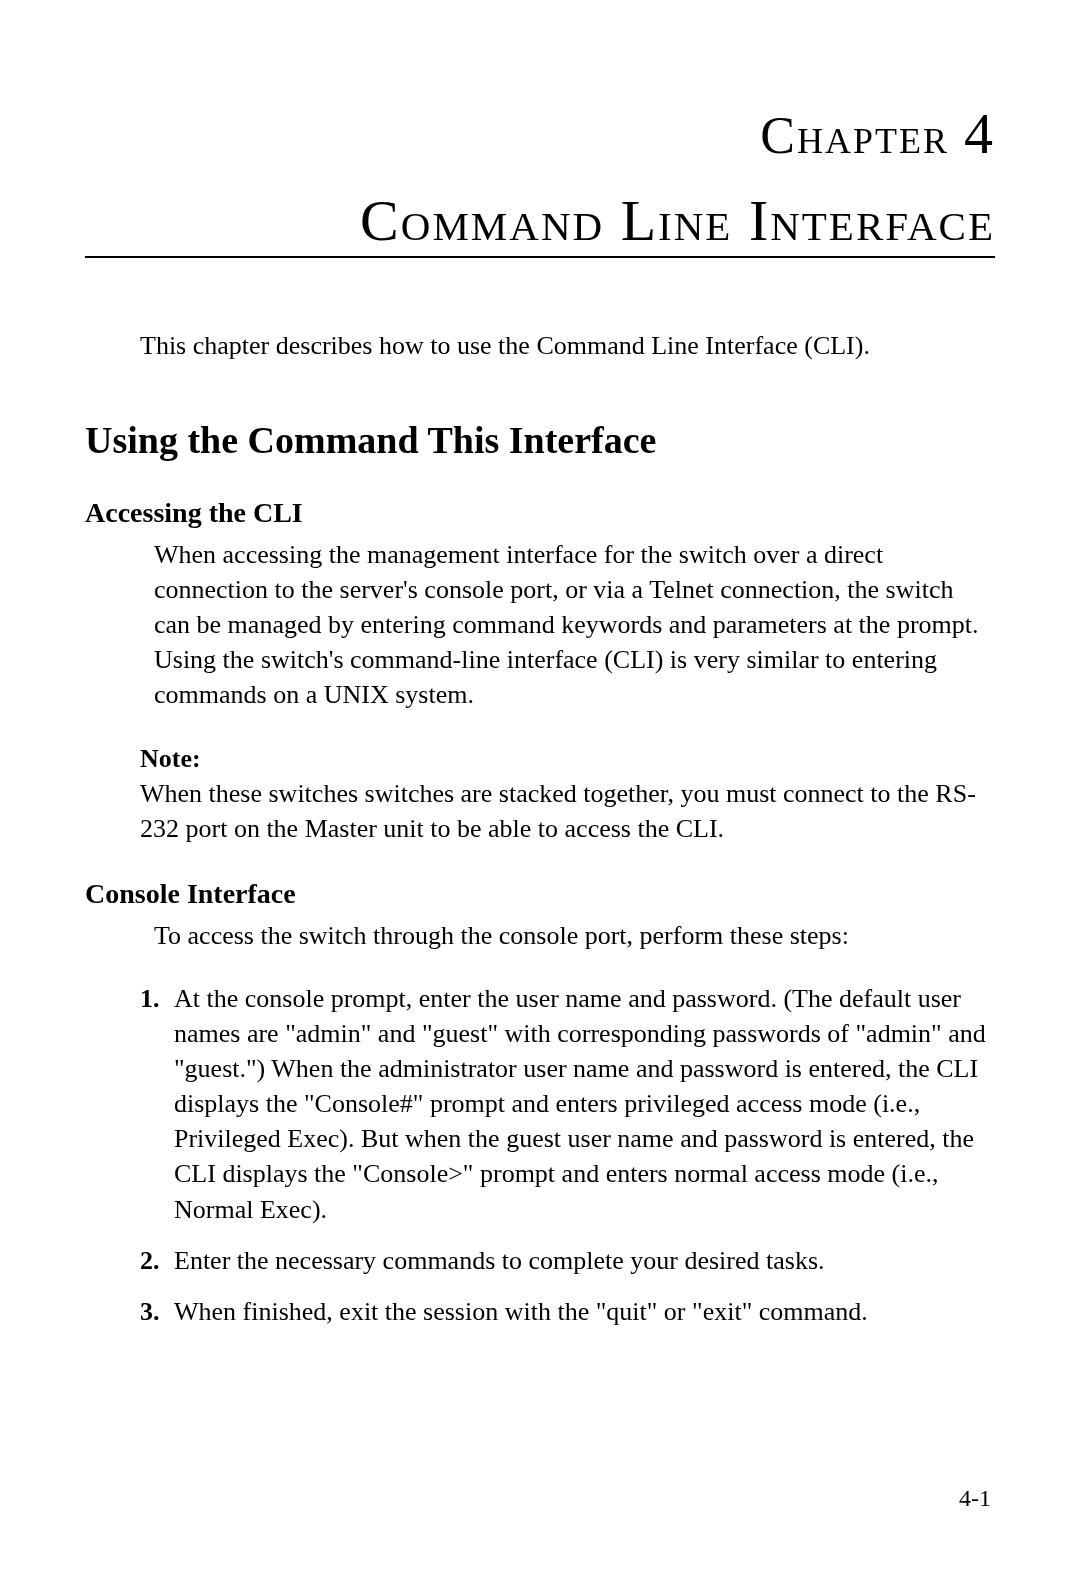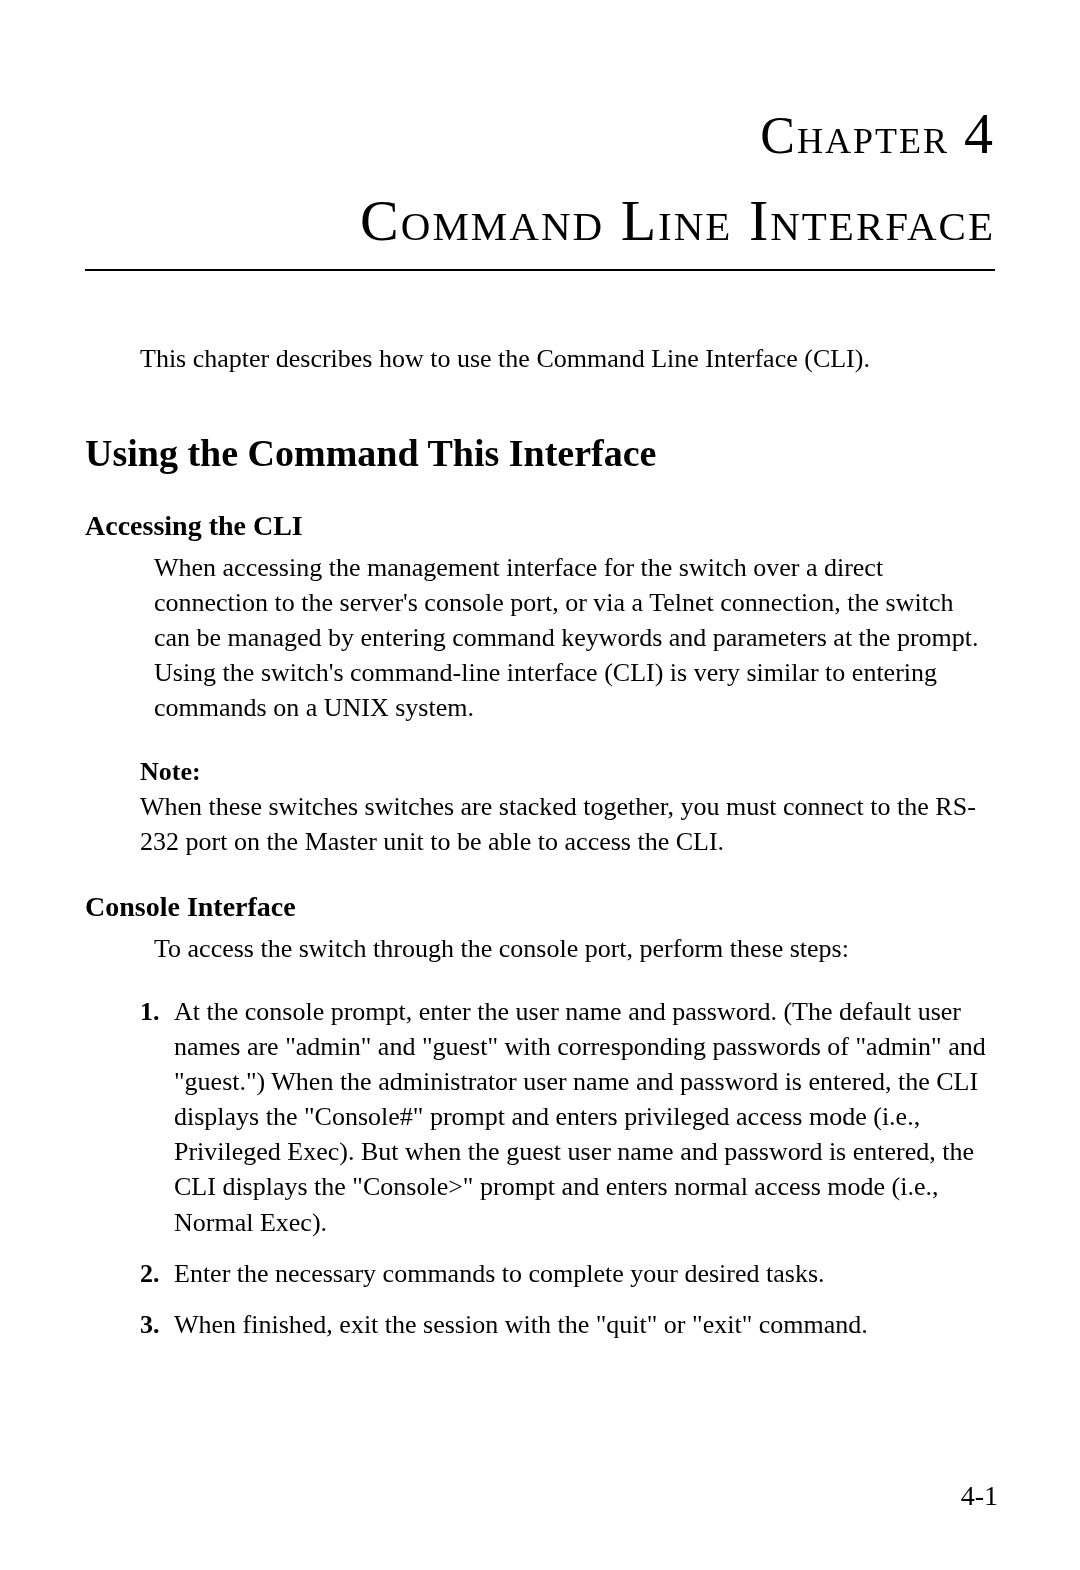--- a/index.html
+++ b/index.html
@@ -29,21 +29,21 @@
     }
     .chapter-label .chap-num {
       font-size: 58px;
     }
     .chapter-title {
       text-align: right;
       font-size: 58px;
       font-weight: normal;
       font-variant: small-caps;
       letter-spacing: 2px;
-      padding-bottom: 15px;
+      padding-bottom: 2px;
     }
     .title-rule {
       border: none;
       border-top: 2px solid #000;
       margin-bottom: 70px;
     }
     .intro-text {
       font-size: 26px;
       margin-left: 55px;
       margin-bottom: 55px;
@@ -96,22 +96,22 @@
       font-weight: bold;
       flex-shrink: 0;
       width: 34px;
     }
     .list-content {
       flex: 1;
     }
     .page-number {
       position: absolute;
       bottom: 58px;
-      right: 82px;
-      font-size: 28px;
+      right: 89px;
+      font-size: 24px;
     }
   </style>
 </head>
 <body>
 
 <div class="chapter-label">
   <span class="chap-word">Chapter</span>
   <span class="chap-num">4</span>
 </div>
 

